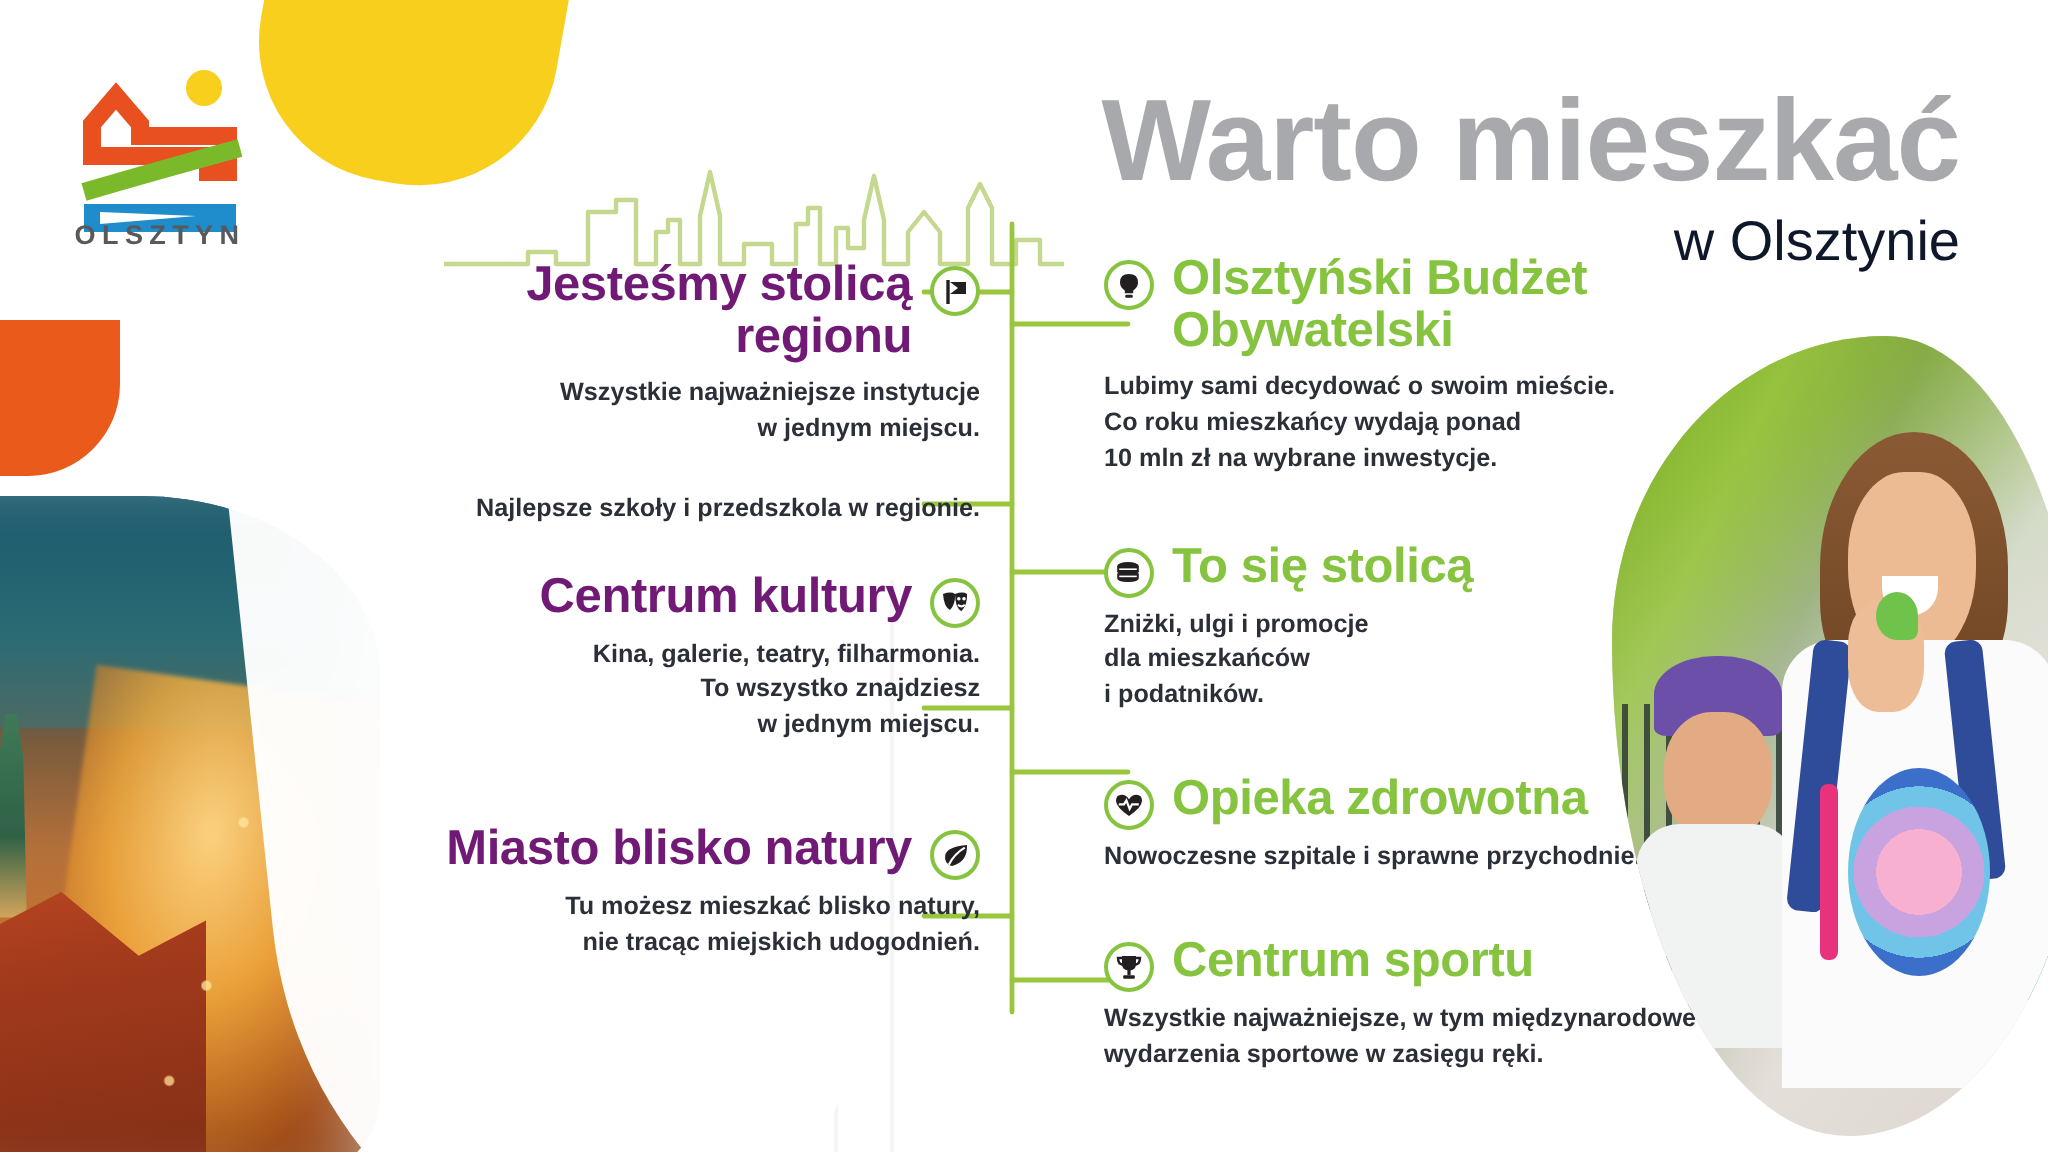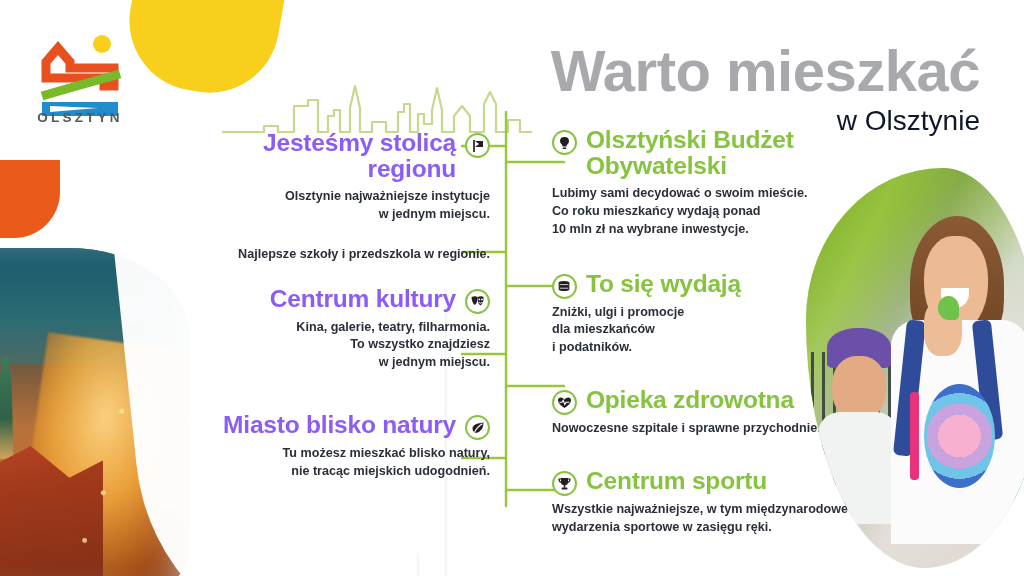--- a/index.html
+++ b/index.html
@@ -189,21 +189,21 @@
     align-items: flex-start;
     gap: 9px;
   }
   .col-left .item-head { justify-content: flex-end; }
   .col-right .item-head { justify-content: flex-start; }
 
   .item-title {
     font-size: 24.5px;
     line-height: 1.08;
     font-weight: 800;
-    color: #8b5cf6;
+    color: #701a75;
     letter-spacing: -0.2px;
   }
   .col-right .item-title { color: #86c440; }
 
   .item-body {
     font-size: 12.6px;
     line-height: 1.42;
     font-weight: 700;
     color: #2b2f38;
     margin-top: 5px;
@@ -417,21 +417,21 @@
         <div class="item-title">Jesteśmy
 stolicą regionu</div>
         <div class="badge">
           <svg width="14" height="14" viewBox="0 0 14 14">
               <path d="M3 1 L3 13" stroke="#231f20" stroke-width="1.7" fill="none"></path>
               <path d="M4 2 L12 2 L12 8 L4 8 Z" fill="#231f20"></path>
               <path d="M4 2 L8 5 L4 8" fill="#ffffff"></path>
             </svg>
         </div>
       </div>
-      <div class="item-body">Olsztynie najważniejsze instytucje
+      <div class="item-body">Wszystkie najważniejsze instytucje
 w jednym miejscu.</div>
     </div>
 
     <div class="item" id="item-l1">
       <div class="item-body">Najlepsze szkoły i przedszkola w regionie.</div>
     </div>
 
     <div class="item" id="item-l2">
       <div class="item-head">
         <div class="item-title">Centrum kultury</div>
@@ -479,21 +479,21 @@
             </svg>
         </div>
       </div>
       <div class="item-body">Lubimy sami decydować o swoim mieście.
 Co roku mieszkańcy wydają ponad
 10 mln zł na wybrane inwestycje.</div>
     </div>
 
     <div class="item" id="item-r1">
       <div class="item-head">
-        <div class="item-title">To się wydają</div>
+        <div class="item-title">To się stolicą</div>
         <div class="badge">
           <svg width="15" height="13" viewBox="0 0 15 13">
               <ellipse cx="7" cy="3" rx="5.4" ry="2" fill="#231f20"></ellipse>
               <path d="M1.6 3 L1.6 5.6 Q1.6 7.6 7 7.6 Q12.4 7.6 12.4 5.6 L12.4 3" fill="#231f20"></path>
               <path d="M1.6 6.6 L1.6 9 Q1.6 11 7 11 Q12.4 11 12.4 9 L12.4 6.6" fill="#231f20"></path>
               <path d="M2.6 4.6 L11.4 4.6" stroke="#ffffff" stroke-width="0.8"></path>
               <path d="M2.6 8.2 L11.4 8.2" stroke="#ffffff" stroke-width="0.8"></path>
             </svg>
         </div>
       </div>

